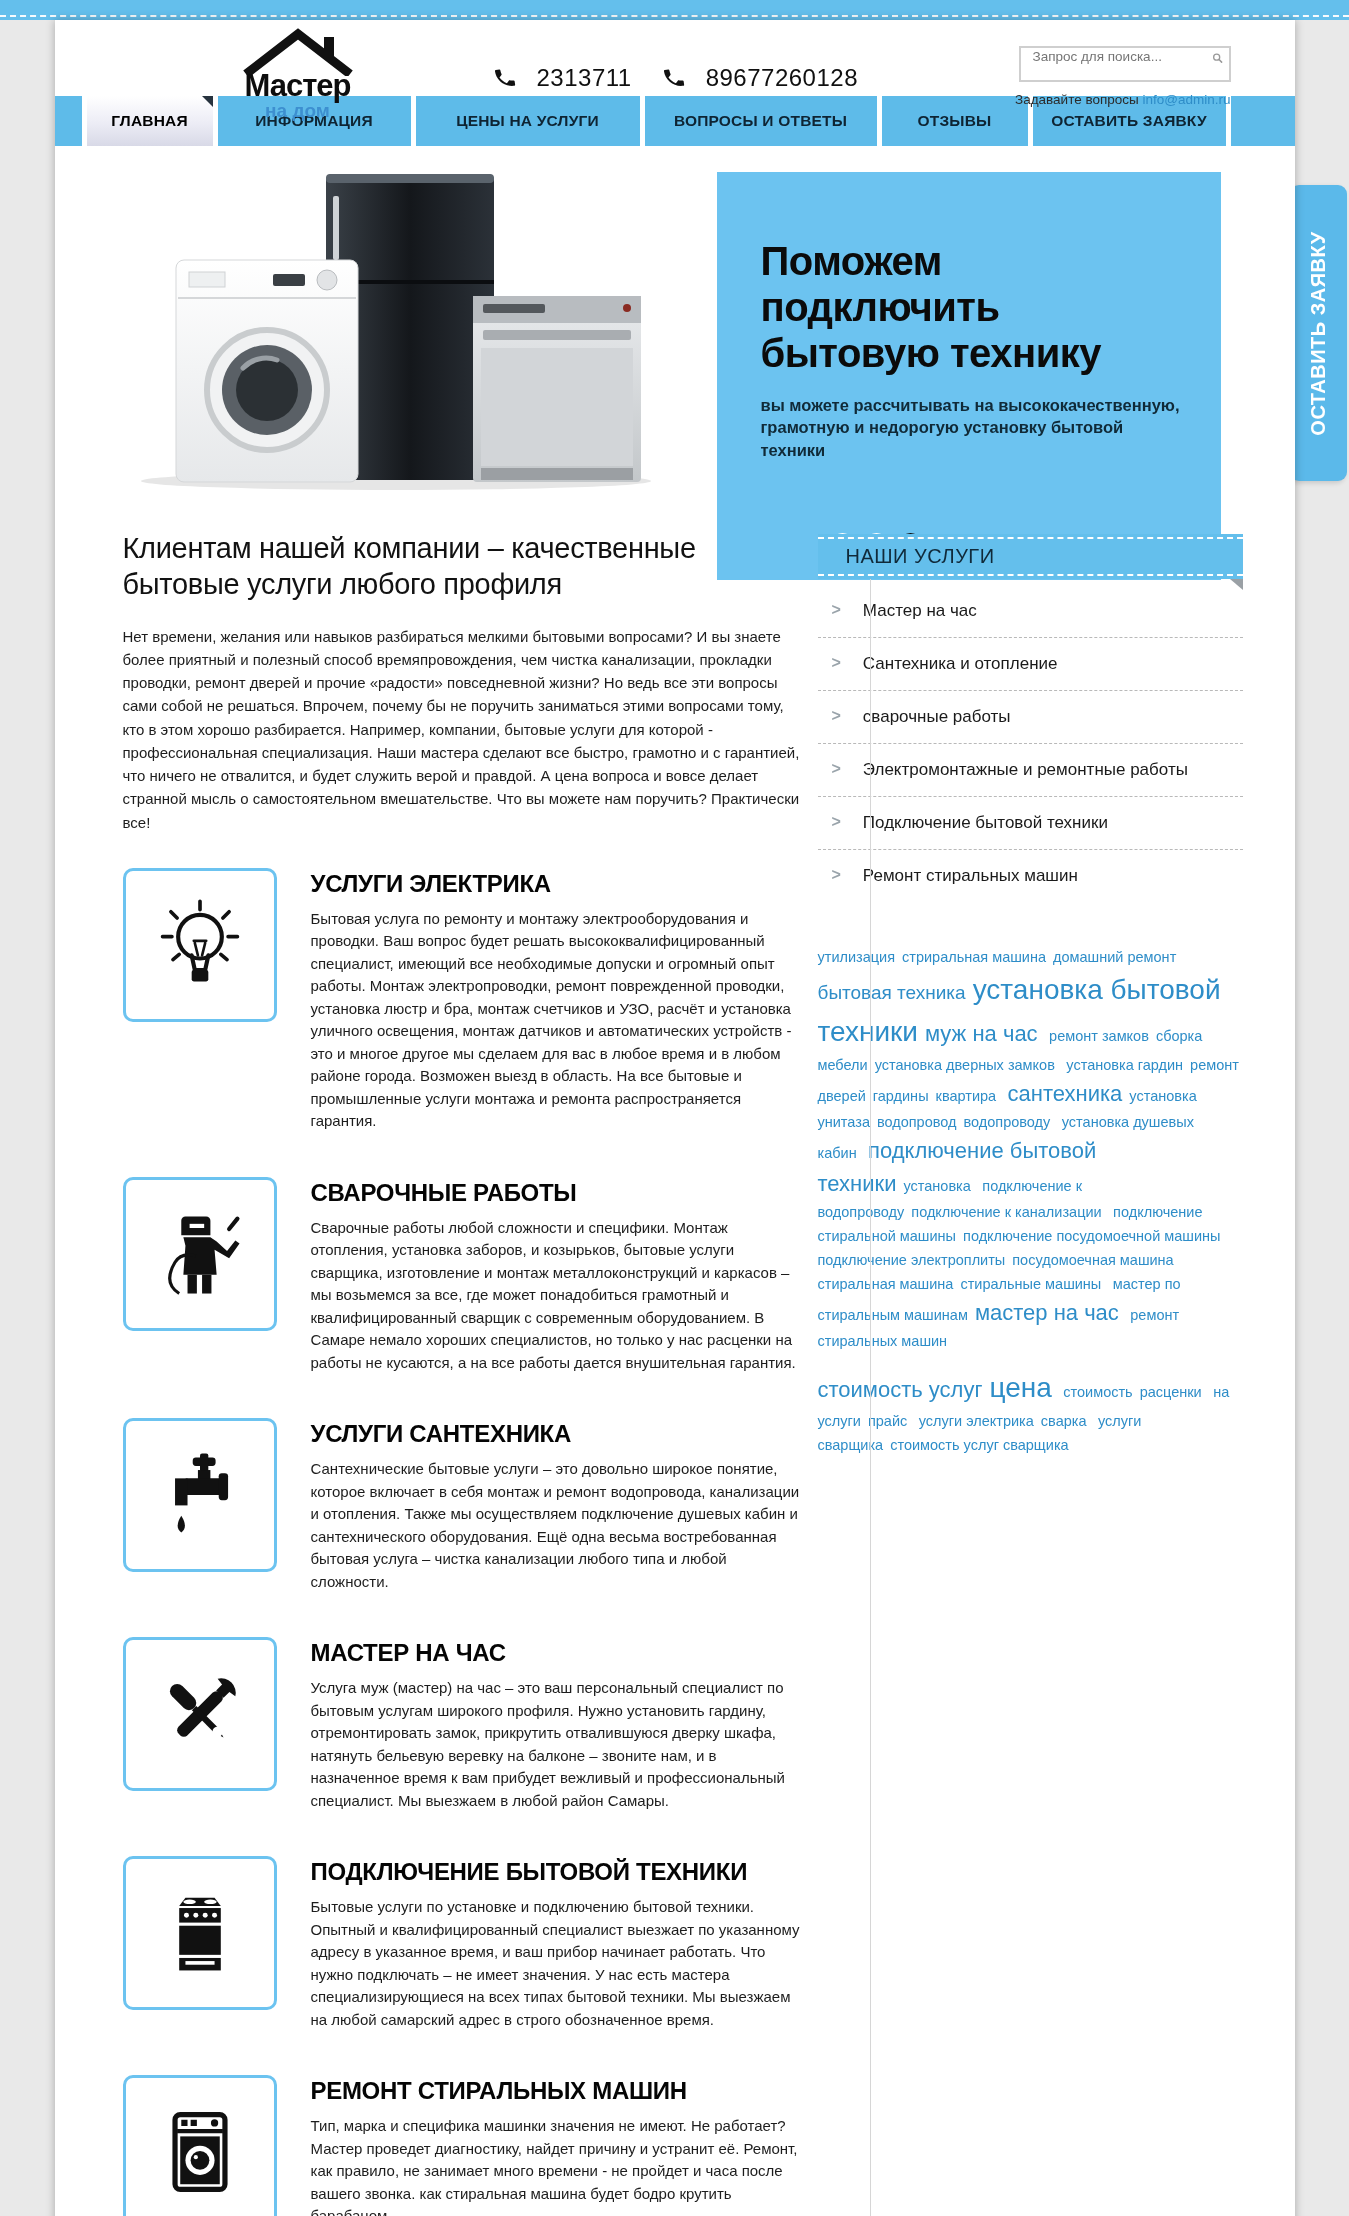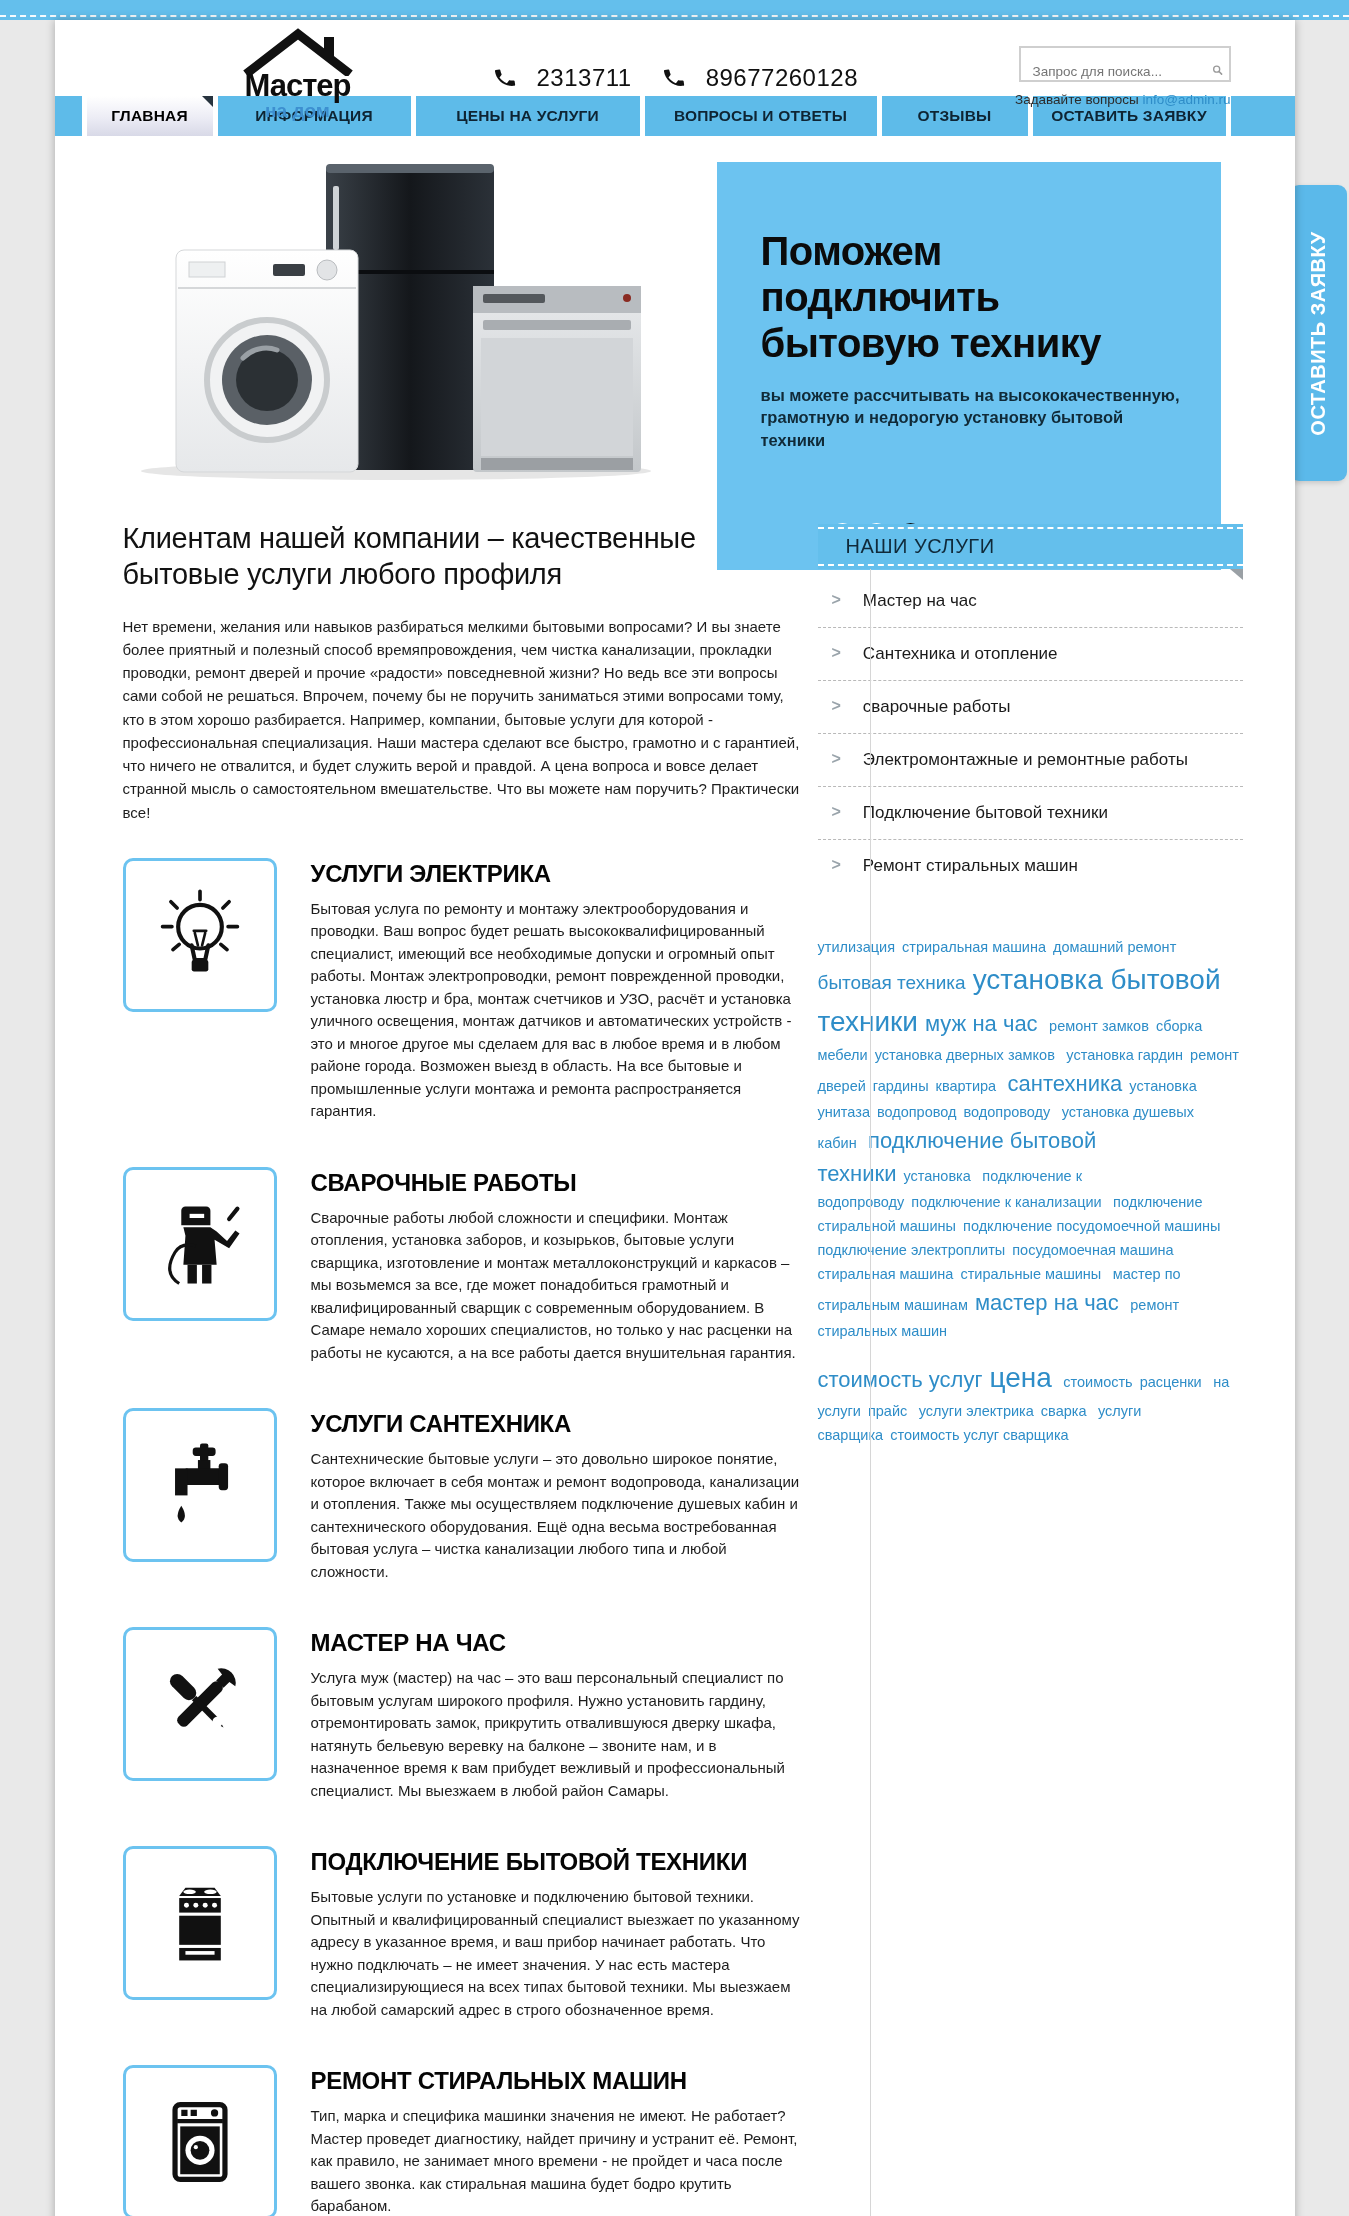--- a/index.html
+++ b/index.html
@@ -15,26 +15,26 @@
   
   .header{height:76px;position:relative;}
   .logo{position:absolute;left:178px;top:8px;width:130px;text-align:center;}
   .logo .roof{display:block;margin:0 auto -6px;}
   .logo .t1{font-size:31px;font-weight:800;color:#0d0d0d;letter-spacing:-1px;line-height:1;}
   .logo .t2{font-size:19px;font-weight:700;color:#3d8fd0;line-height:1.1;text-align:center;}
   .phones{position:absolute;left:438px;top:44px;display:flex;gap:30px;align-items:center;}
   .phone{display:flex;align-items:center;gap:20px;font-size:24px;color:#101010;letter-spacing:.5px;justify-content:space-between;}
   .phone svg{transform:rotate(-8deg);}
   .searchwrap{position:absolute;right:64px;top:26px;width:212px;}
-  .searchbox{display:flex;align-items:flex-end;border:2px solid #cfcfcf;background:#fff;height:32px;padding:0 6px 0 10px;}
+  .searchbox{display:flex;align-items:flex-start;border:2px solid #cfcfcf;background:#fff;height:32px;padding:0 6px 0 10px;}
   .searchbox input{border:none;outline:none;flex:1;font-size:13.5px;color:#444;font-family:inherit;background:transparent;}
   .questions{position:absolute;right:64px;top:72px;font-size:13.5px;color:#2b2b2b;white-space:nowrap;}
   .questions a{color:#2e8dc8;text-decoration:none;}
   
-  .nav{display:flex;gap:5px;height:40px;background:#fff;}
+  .nav{display:flex;gap:5px;height:50px;background:#fff;}
   .nav-stub{background:#5ebbe9;}
   .nav-stub.lead{width:27px;}
   .nav-stub.tail{flex:1;}
   .nav-item{background:#5ebbe9;color:#0e2433;display:flex;align-items:center;justify-content:center;
     font-size:15.5px;font-weight:700;letter-spacing:.2px;cursor:pointer;flex-shrink:0;}
   .nav-item.w1{width:126px}.nav-item.w2{width:193px}.nav-item.w3{width:224px}
   .nav-item.w4{width:232px}.nav-item.w5{width:146px}.nav-item.w6{width:193px}
   .nav-item.active{background:linear-gradient(180deg,#ffffff 0%,#ececf5 55%,#d8d9e7 100%);color:#000;position:relative;}
   .nav-item.active::after{content:"";position:absolute;top:0;right:0;border-top:11px solid #27333e;border-left:11px solid transparent;}
   

